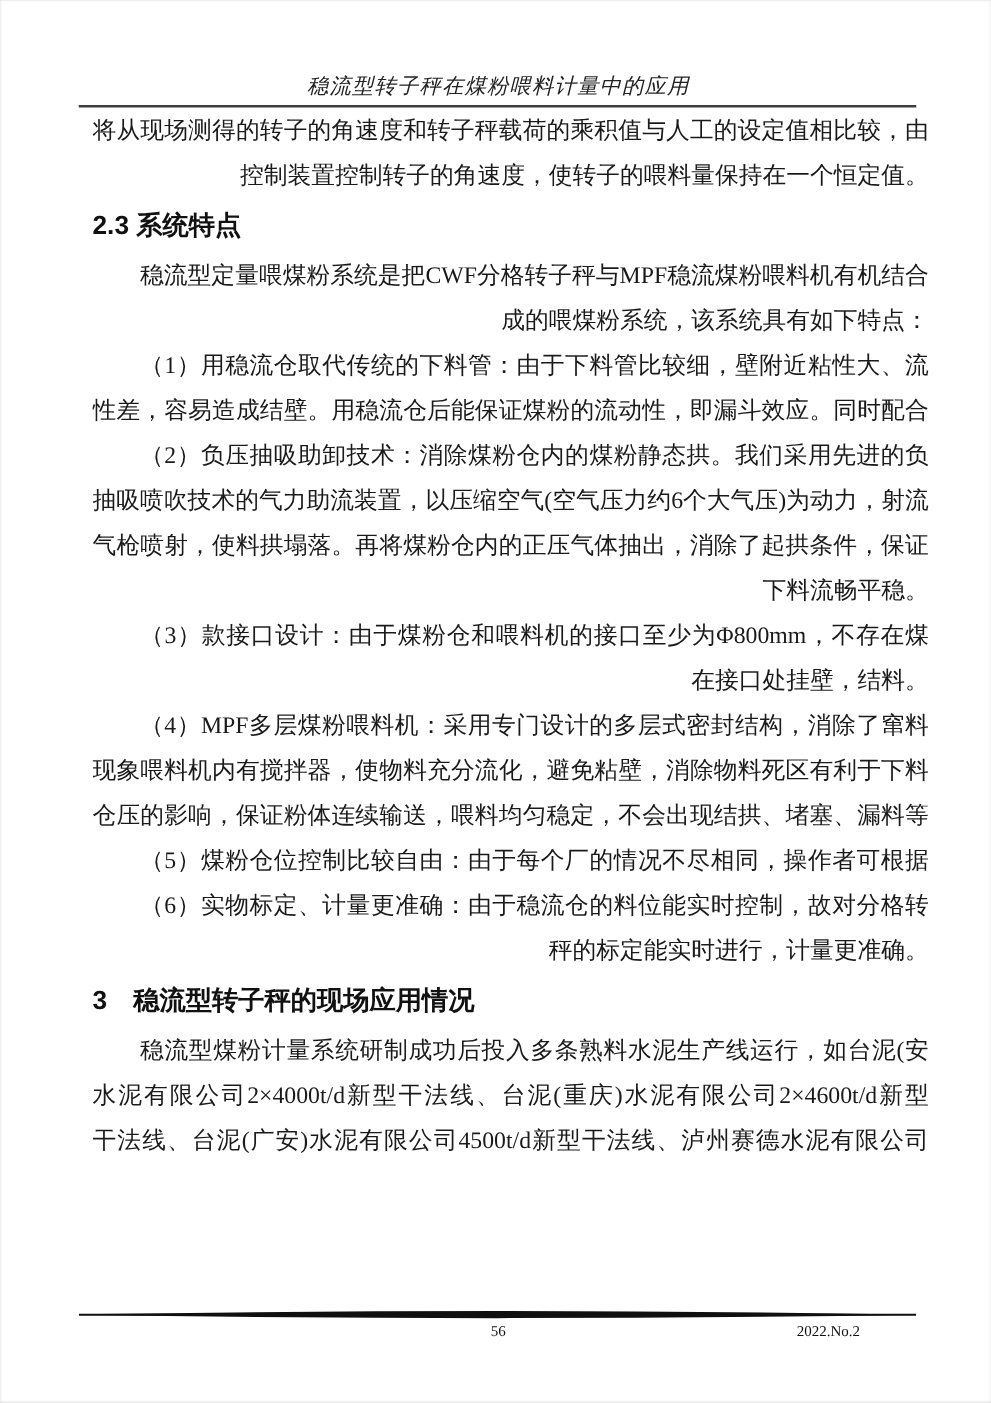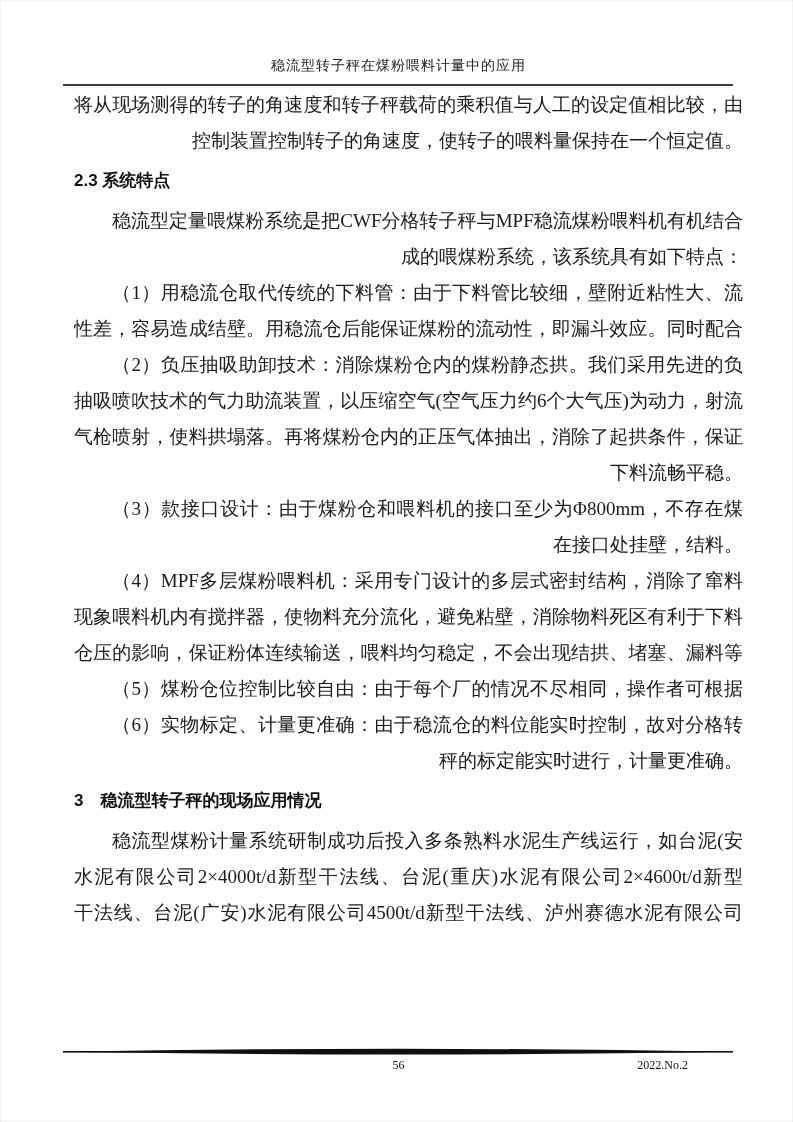--- a/index.html
+++ b/index.html
@@ -9,38 +9,38 @@
     margin:0 auto;
     background:#ffffff;
     color:#1a1a1a;
     font-family:"Liberation Serif","DejaVu Serif",serif;
     overflow:hidden;
     box-shadow:inset 0 0 2px #cccccc;
   }
   .running-header {
     position:absolute; top:57px; left:64px; width:669px;
     text-align:center;
-    font-size:14px; letter-spacing:1px; color:#222222;
+    font-size:17px; letter-spacing:1px; color:#222222;font-style:italic;
   }
   .header-rule {
     position:absolute; top:84px; left:63px; width:670px; height:2px;
     background:#3d3d3d;
   }
   .content { position:absolute; top:87px; left:74px; width:669px; }
   .ln {
     font-size:19px; line-height:36px; height:36px;
     color:#1a1a1a;
     overflow:hidden;
     text-align:right;
   }
   .j { text-align:justify; text-align-last:justify; text-justify:inter-character; }
   .ind { text-indent:38px; }
   .h2, .h3 {
     font-family:"Liberation Sans","DejaVu Sans",sans-serif;
-    font-weight:bold; font-size:17px;
+    font-weight:bold; font-size:21px;
     line-height:40px; height:40px; margin:2px 0;
     color:#111111;
   }
   .footer-bar { position:absolute; top:1048px; left:63px; width:670px; height:9px; }
   .footer-row {
     position:absolute; top:1058px; left:64px; width:669px; height:16px;
     font-family:Liberation Serif, serif;
     font-size:12px; color:#111111;
   }
   .page-num { position:absolute; left:0; top:0; width:100%; text-align:center; }

